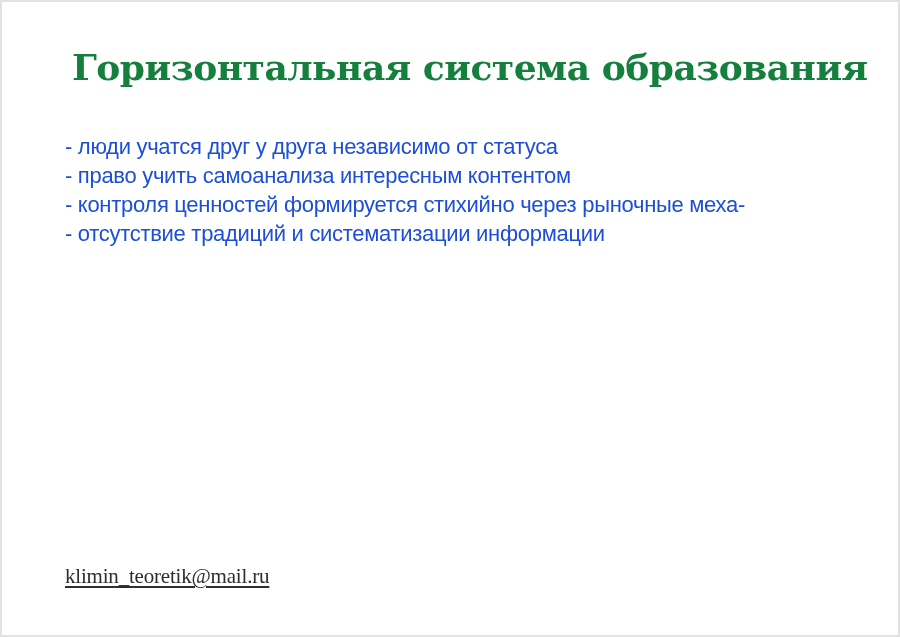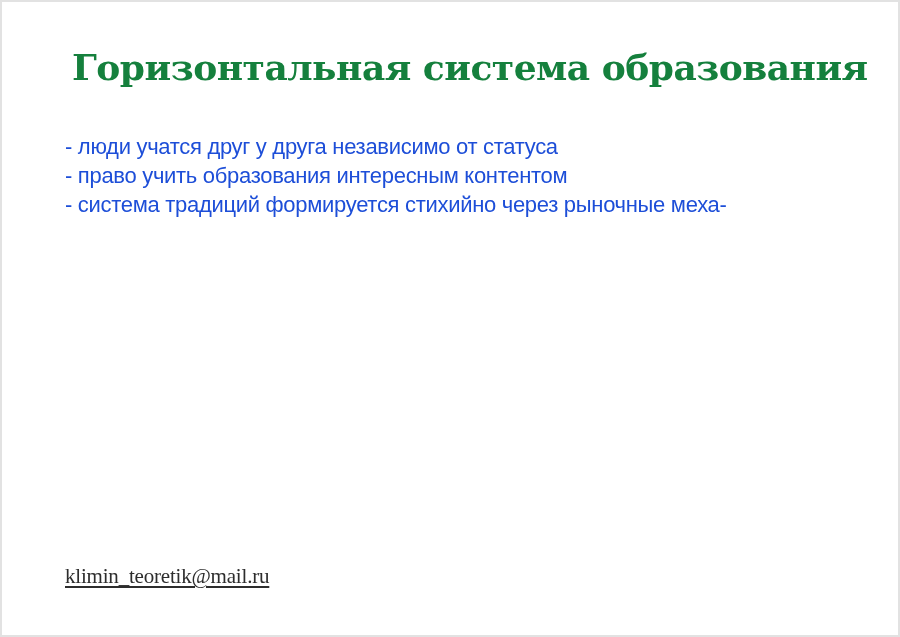--- a/index.html
+++ b/index.html
@@ -59,19 +59,20 @@
 </style>
 </head>
 <body>
 
 <div class="slide">
 
   <h1 class="slide-title">Горизонтальная система образования</h1>
 
   <div class="bullet-list">
     <div class="bullet-line">- люди учатся друг у друга независимо от статуса</div>
-    <div class="bullet-line">- право учить образования интересным контентом</div>
-    <div class="bullet-line">- система традиций формируется стихийно через рыночные меха-</div>
+    <div class="bullet-line">- право учить самоанализа интересным контентом</div>
+    <div class="bullet-line">- контроля ценностей формируется стихийно через рыночные меха-</div>
+    <div class="bullet-line">- отсутствие традиций и систематизации информации</div>
   </div>
 
   <a class="email-link">klimin_teoretik@mail.ru</a>
 
 </div>
 
 </body></html>

